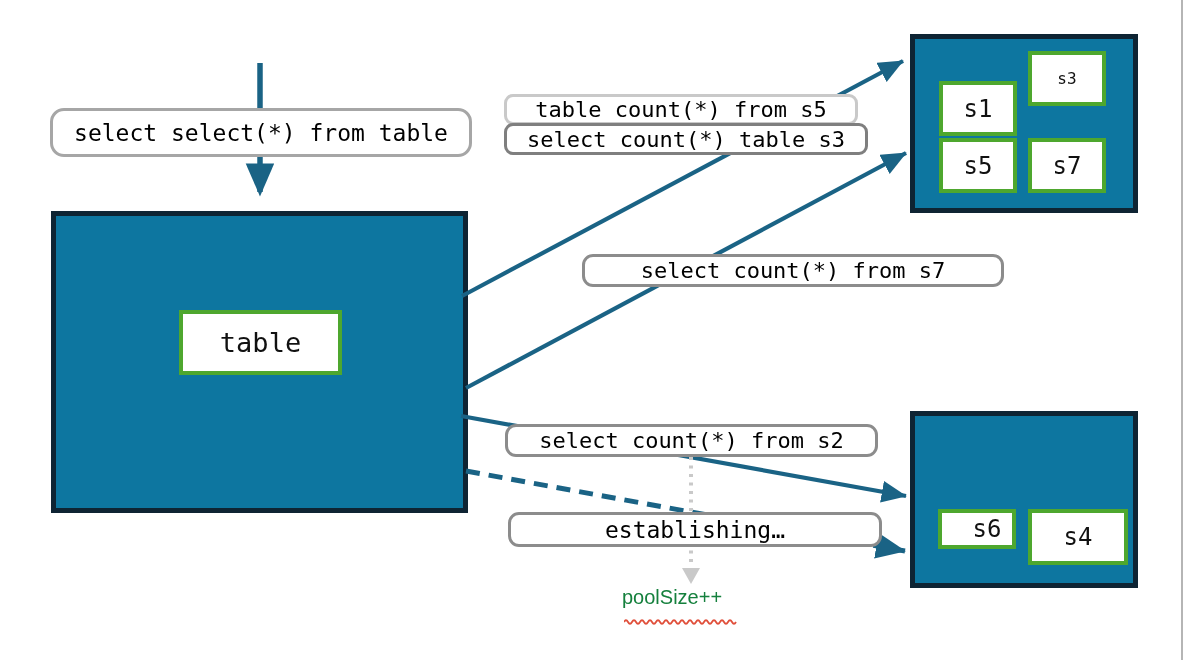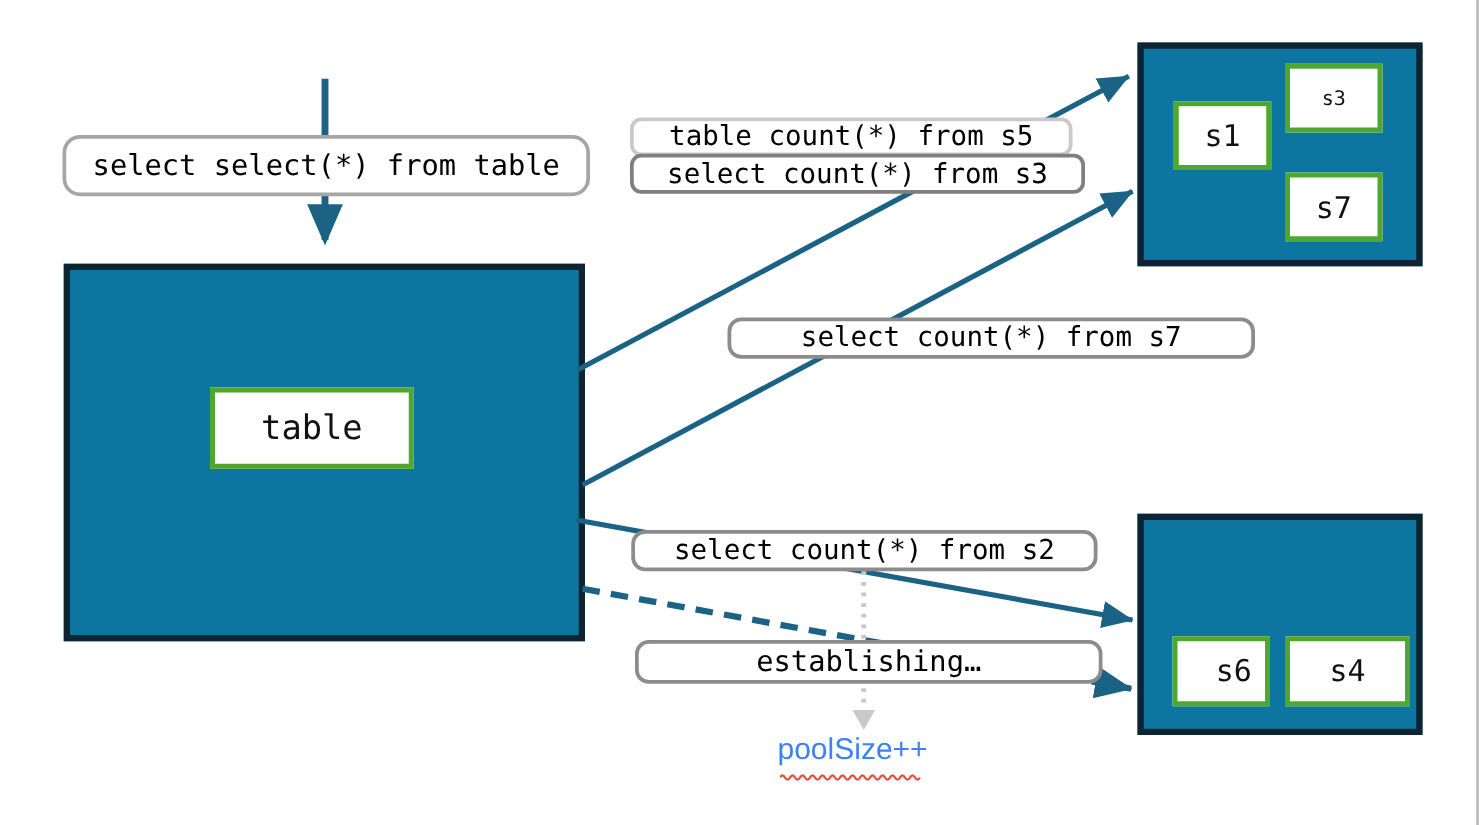--- a/index.html
+++ b/index.html
@@ -55,35 +55,35 @@
   .qlabel.l-s5     { left: 504px; top:  94px; width: 354px; height: 31px; font-size: 22px; border-color: #C9C9C9; border-radius: 9px; }
   .qlabel.l-s3     { left: 504px; top: 123px; width: 364px; height: 32px; font-size: 22px; border-color: #7F7F7F; border-radius: 9px; }
   .qlabel.l-s7     { left: 582px; top: 254px; width: 422px; height: 33px; font-size: 22px; border-color: #8C8C8C; }
   .qlabel.l-s2     { left: 505px; top: 424px; width: 373px; height: 33px; font-size: 22px; border-color: #8C8C8C; }
   .qlabel.l-estab  { left: 508px; top: 512px; width: 374px; height: 35px; font-size: 23px; border-color: #8C8C8C; }
 
   .box-table { left: 51px;  top: 211px; width: 417px; height: 302px; }
   .box-top   { left: 910px; top:  34px; width: 228px; height: 179px; }
   .box-bot   { left: 910px; top: 411px; width: 228px; height: 177px; }
 
-  .inner.i-table { left: 168px;  top: 310px; width: 163px; height: 65px; font-size: 27px; }
+  .inner.i-table { left: 179px;  top: 310px; width: 163px; height: 65px; font-size: 27px; }
   .inner.i-s1 { left:  939px; top:  65px; width: 78px;  height: 55px; font-size: 24px; margin-top: 16px; }
   .inner.i-s3 { left: 1028px; top:  51px; width: 78px;  height: 55px; font-size: 16px; }
   .inner.i-s5 { left:  939px; top: 138px; width: 78px;  height: 55px; font-size: 24px; }
   .inner.i-s7 { left: 1028px; top: 138px; width: 78px;  height: 55px; font-size: 24px; }
   .inner.i-s2 { left:  938px; top: 434px; width: 170px; height: 58px; font-size: 24px; }
-  .inner.i-s6 { left:  938px; top: 509px; width: 78px;  height: 56px; font-size: 24px; padding-left: 20px; }
+  .inner.i-s6 { left:  938px; top: 509px; width: 78px;  height: 40px; font-size: 24px; padding-left: 20px; }
   .inner.i-s4 { left: 1028px; top: 509px; width: 100px;  height: 56px; font-size: 24px; }
 
   .poolsize {
     position: absolute;
     left: 622px; top: 586px;
     font-family: "Liberation Sans", "DejaVu Sans", sans-serif;
-    font-size: 24px;
-    color: #3b82f6;
+    font-size: 20px;
+    color: #15803d;
     z-index: 4;
     white-space: nowrap;
   }
   .squiggle {
     position: absolute;
     left: 624px; top: 618px;
     z-index: 4;
   }
   .slide-edge {
     position: absolute;
@@ -105,20 +105,23 @@
   <div class="tealbox box-bot"></div>
 
   <div class="inner i-table">
     <span>table</span>
   </div>
   <div class="inner i-s1">
     <span>s1</span>
   </div>
   <div class="inner i-s3">
     <span>s3</span>
+  </div>
+  <div class="inner i-s5">
+    <span>s5</span>
   </div>
   <div class="inner i-s7">
     <span>s7</span>
   </div>
   <div class="inner i-s6">
     <span>s6</span>
   </div>
   <div class="inner i-s4">
     <span>s4</span>
   </div>
@@ -147,21 +150,21 @@
     <polygon points="682,568 700,568 691,584" fill="#C9C9C9"></polygon>
   </svg>
 
   <div class="qlabel l-table">
     <span>select select(*) from table</span>
   </div>
   <div class="qlabel l-s5">
     <span>table count(*) from s5</span>
   </div>
   <div class="qlabel l-s3">
-    <span>select count(*) from s3</span>
+    <span>select count(*) table s3</span>
   </div>
   <div class="qlabel l-s7">
     <span>select count(*) from s7</span>
   </div>
   <div class="qlabel l-s2">
     <span>select count(*) from s2</span>
   </div>
   <div class="qlabel l-estab">
     <span>establishing…</span>
   </div>

